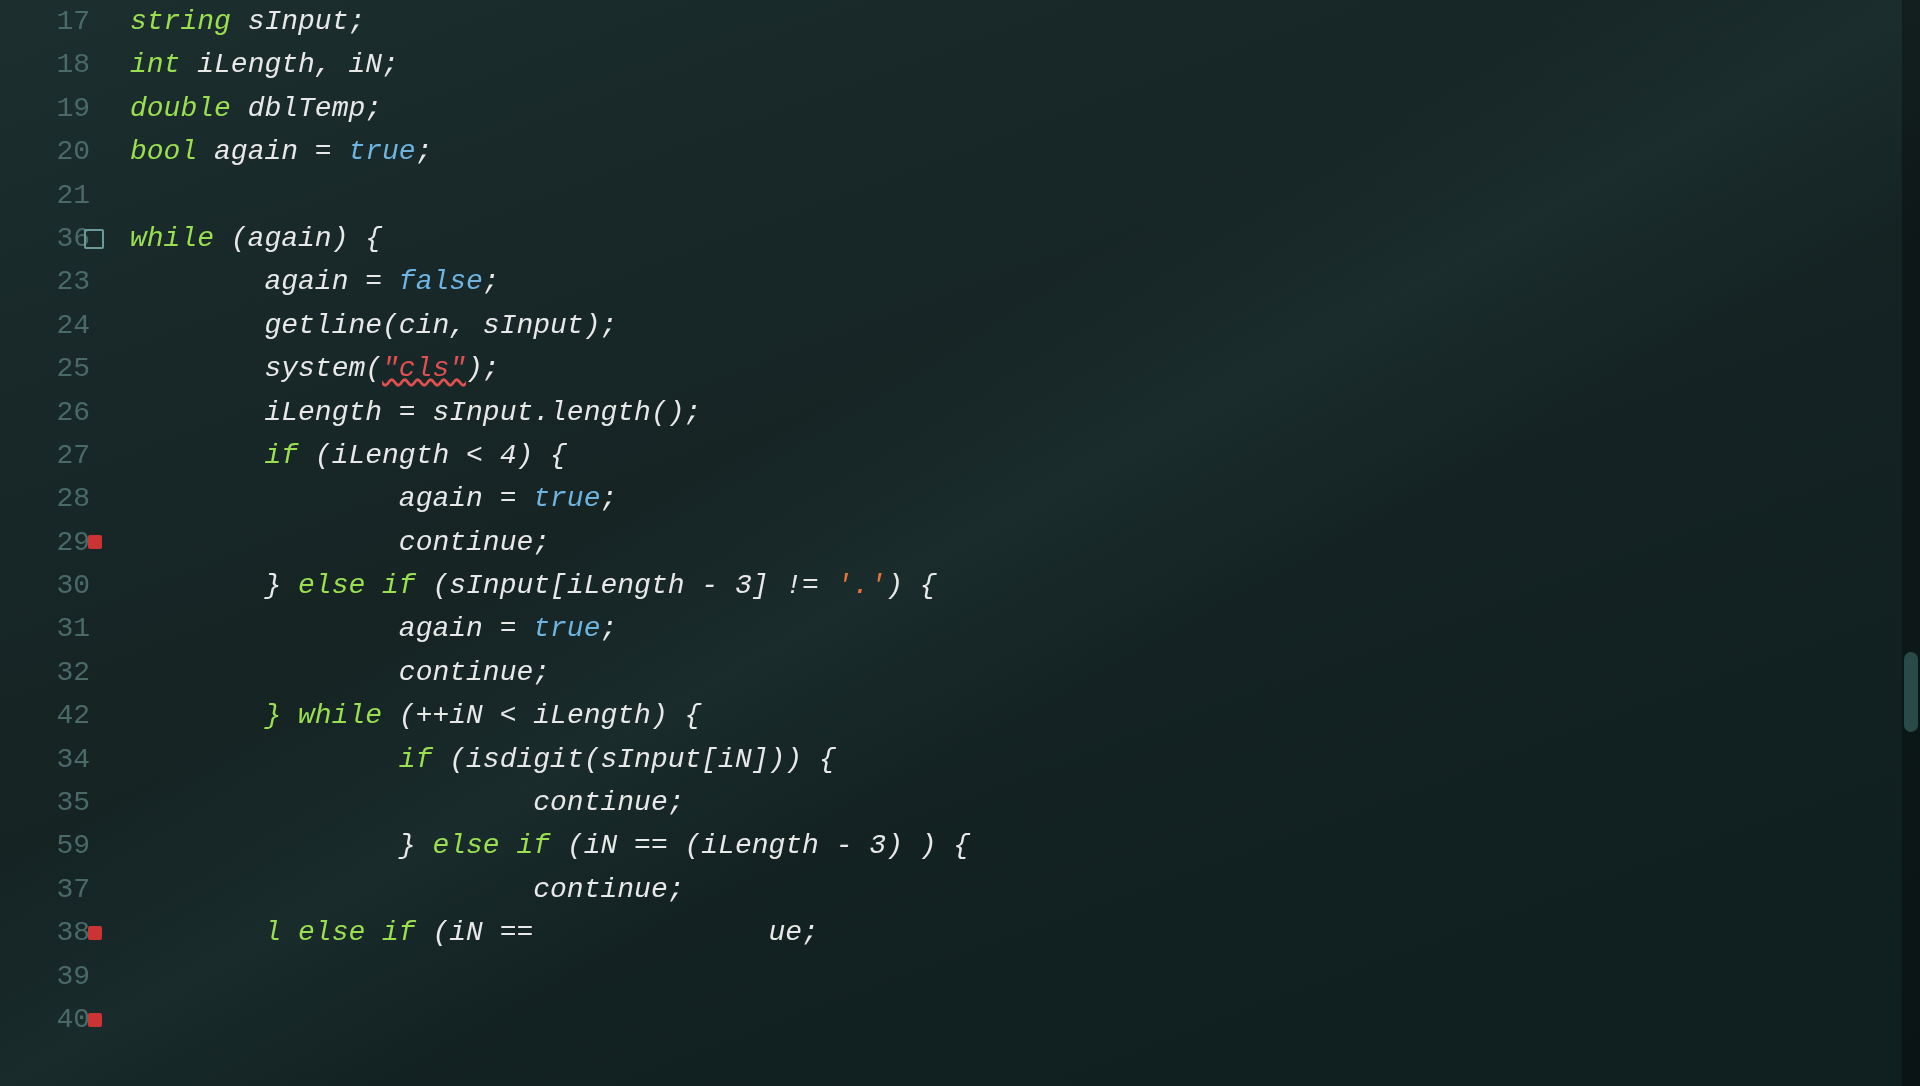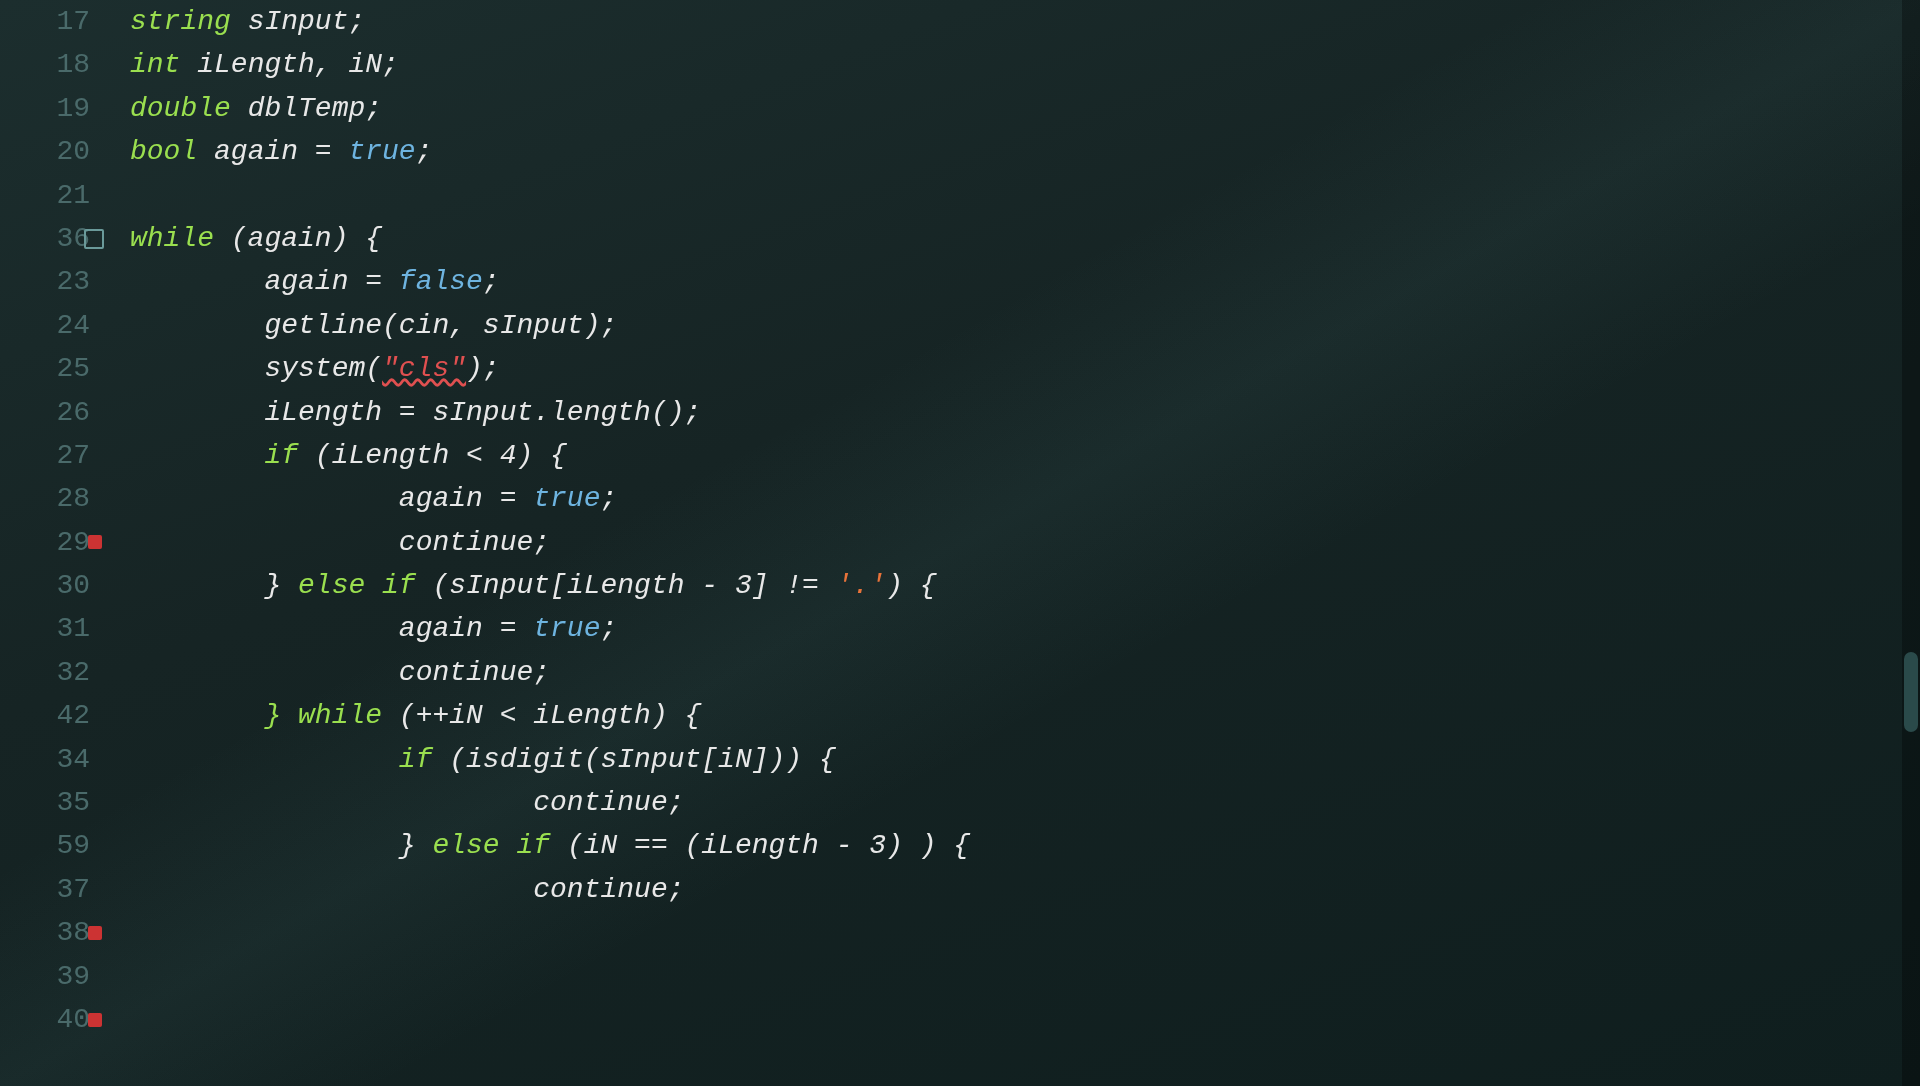--- a/index.html
+++ b/index.html
@@ -199,18 +199,19 @@
     <span class="code-line"><span class="kw">        } while</span><span class="var"> (++iN &lt; iLength) {</span></span>
 
     <span class="code-line"><span class="kw">                if</span><span class="var"> (isdigit(sInput[iN])) {</span></span>
 
     <span class="code-line"><span class="var">                        continue;</span></span>
 
     <span class="code-line"><span class="var">                } </span><span class="kw">else if</span><span class="var"> (iN == (iLength - 3) ) {</span></span>
 
     <span class="code-line"><span class="var">                        continue;</span></span>
 
+    <span class="code-line"><span class="kw">        l else if</span><span class="var"> (iN ==              ue;</span></span>
   </div>
 
   <div class="scrollbar-track">
     <div class="scrollbar-thumb"></div>
   </div>
 </div>
 
 </body></html>

